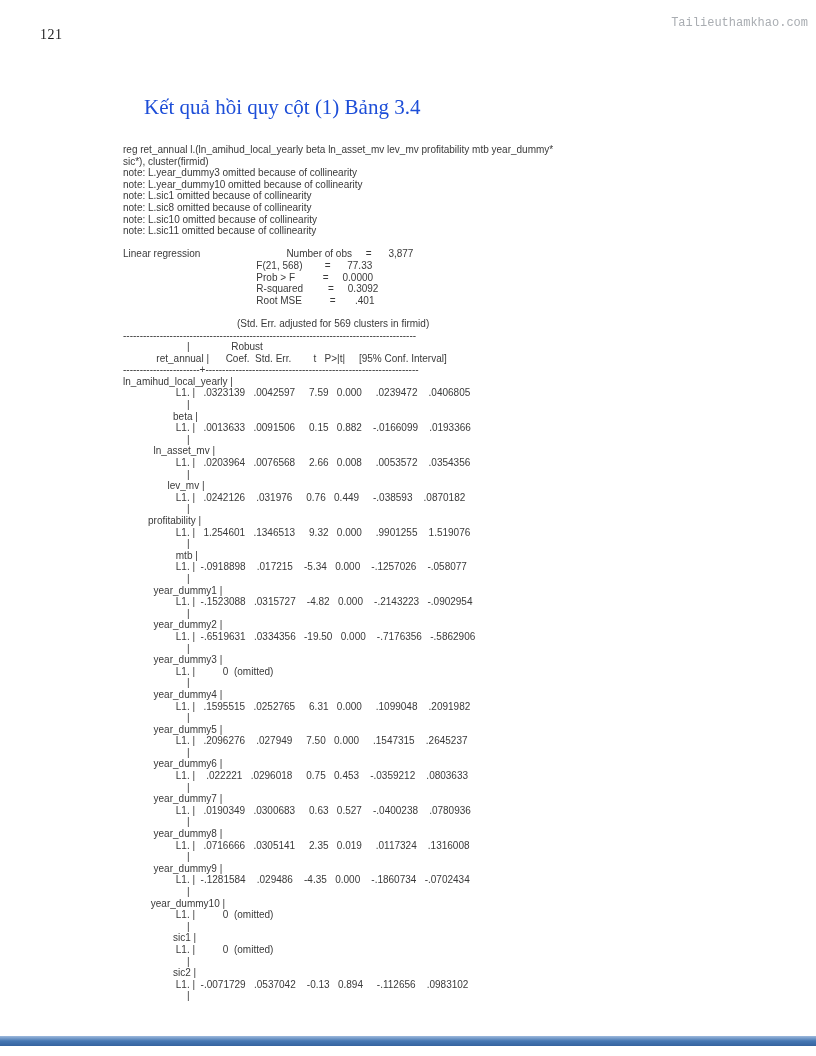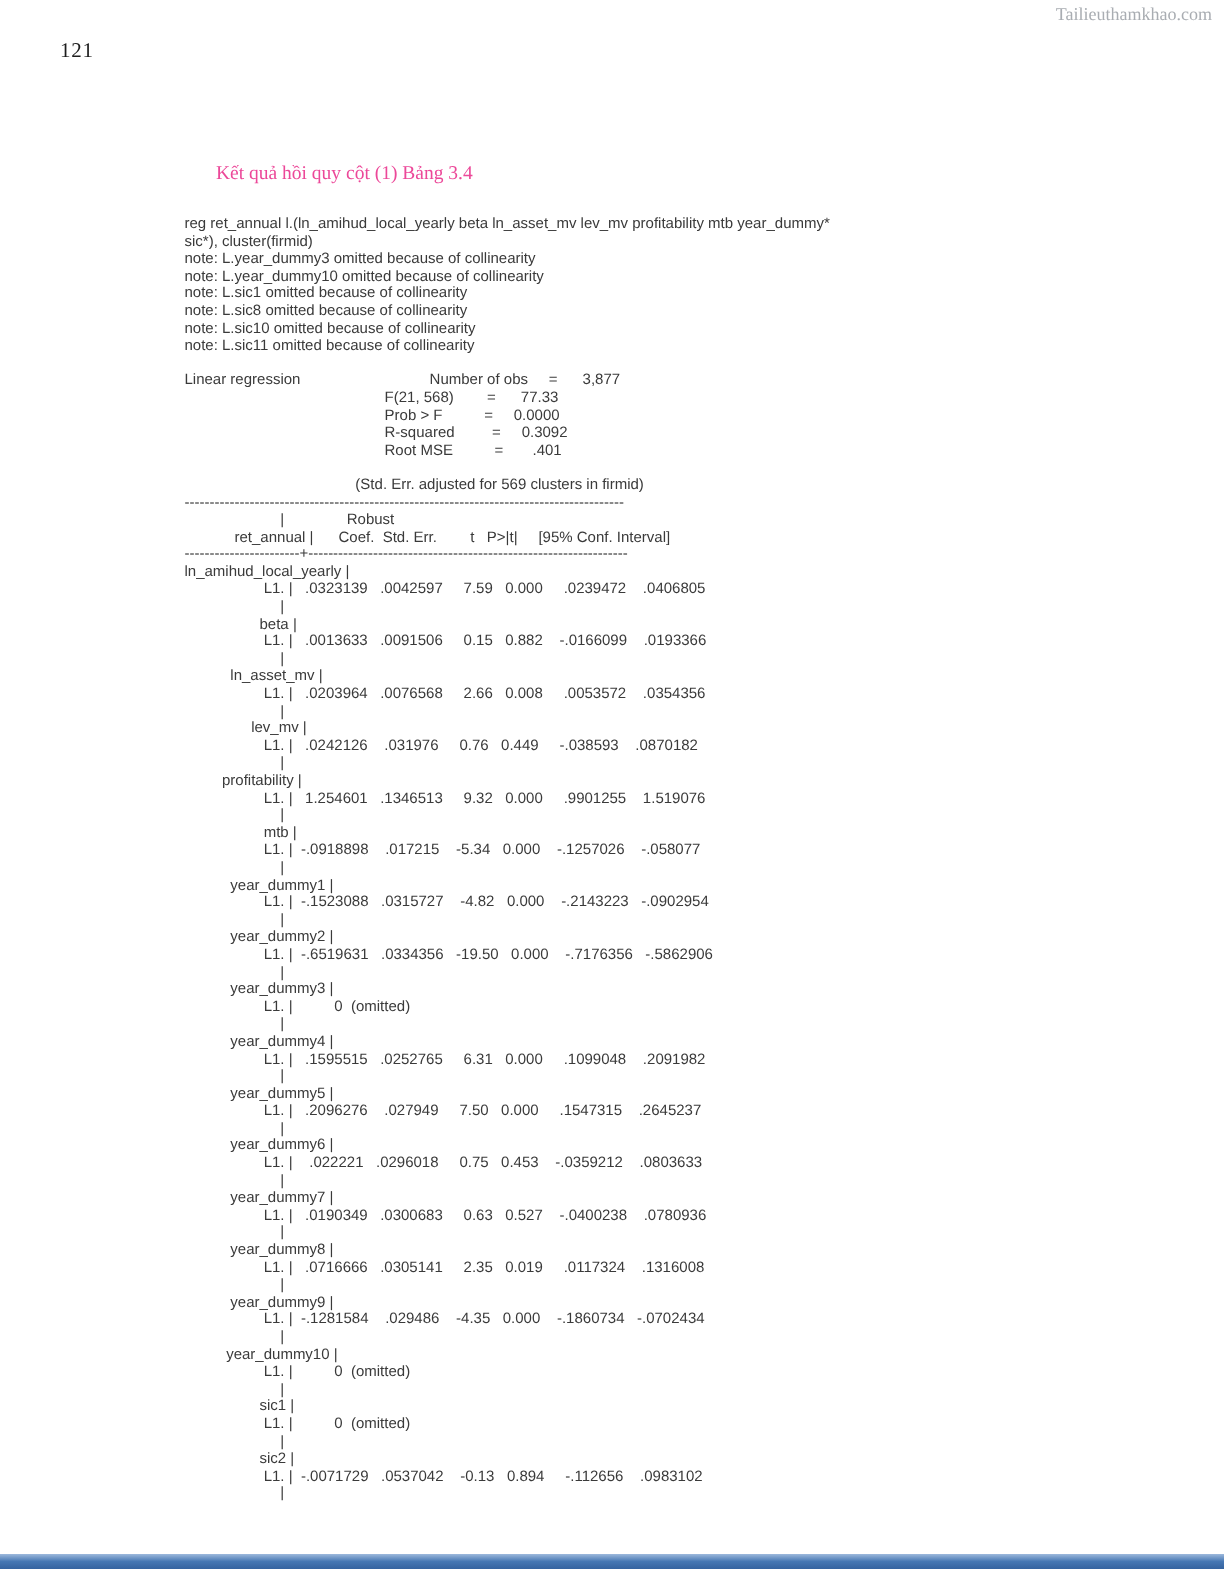--- a/index.html
+++ b/index.html
@@ -5,33 +5,33 @@
   * { margin:0; padding:0; box-sizing:border-box; }
   html,body { background:#ffffff; }
   .page {
     position:relative;
     width:816px; height:1056px;
     background:#ffffff;
     overflow:hidden;
     font-family:"Liberation Serif", serif;
   }
   .watermark {
-    position:absolute; top:2px; right:8px;
-    font-family:Liberation Serif, serif;
+    position:absolute; top:16px; right:8px;
+    font-family:Liberation Mono, monospace;
     font-size:12px; color:#a9adb2;
   }
   .page-number {
     position:absolute; top:27px; left:40px; right:0;
     text-align:left;
     font-size:14px; color:#1d1d1d;
     letter-spacing:0.5px;
   }
   .title {
     position:absolute; top:95px; left:144px;
-    font-size:13px; color:#ec4899;margin-top:12px;
+    font-size:21px; color:#1d4ed8;
   }
   .stata {
     position:absolute; top:144px; left:123px;
     font-family:Liberation Sans, sans-serif;
     font-size:10px; line-height:11.6px;
     color:#3a3a3a;
     white-space:pre;
   }
   .stata .ln { white-space:pre; }
   .footer-bar {

